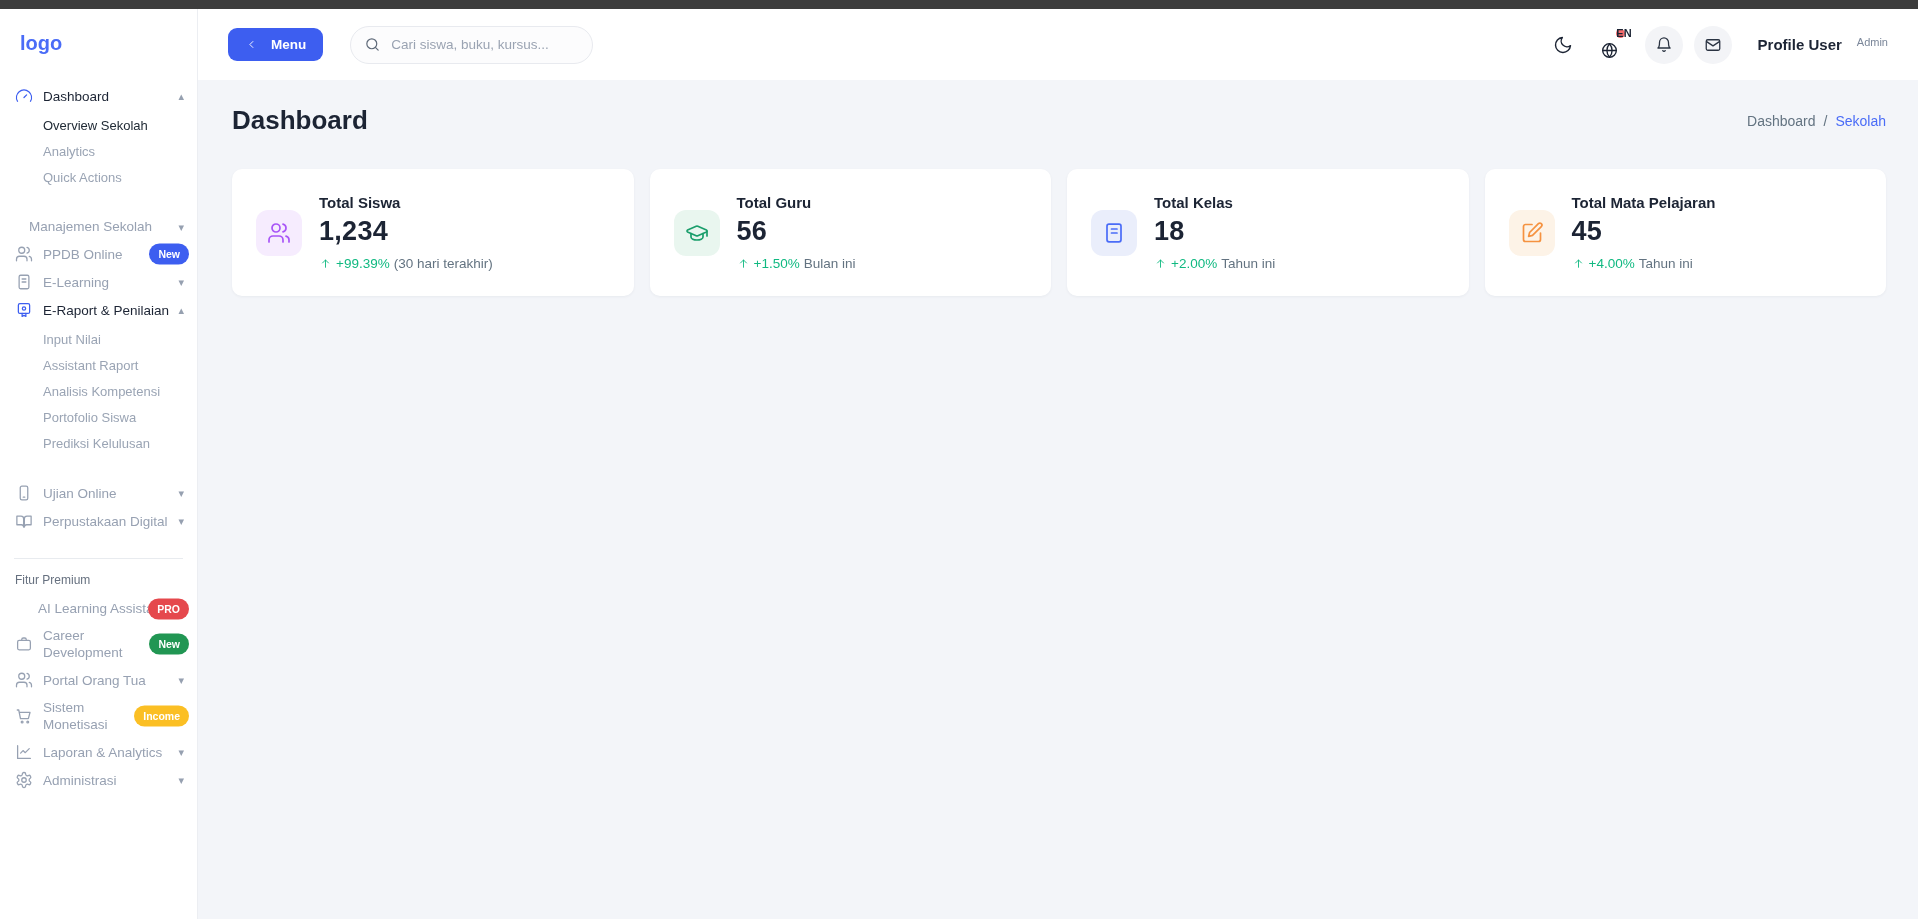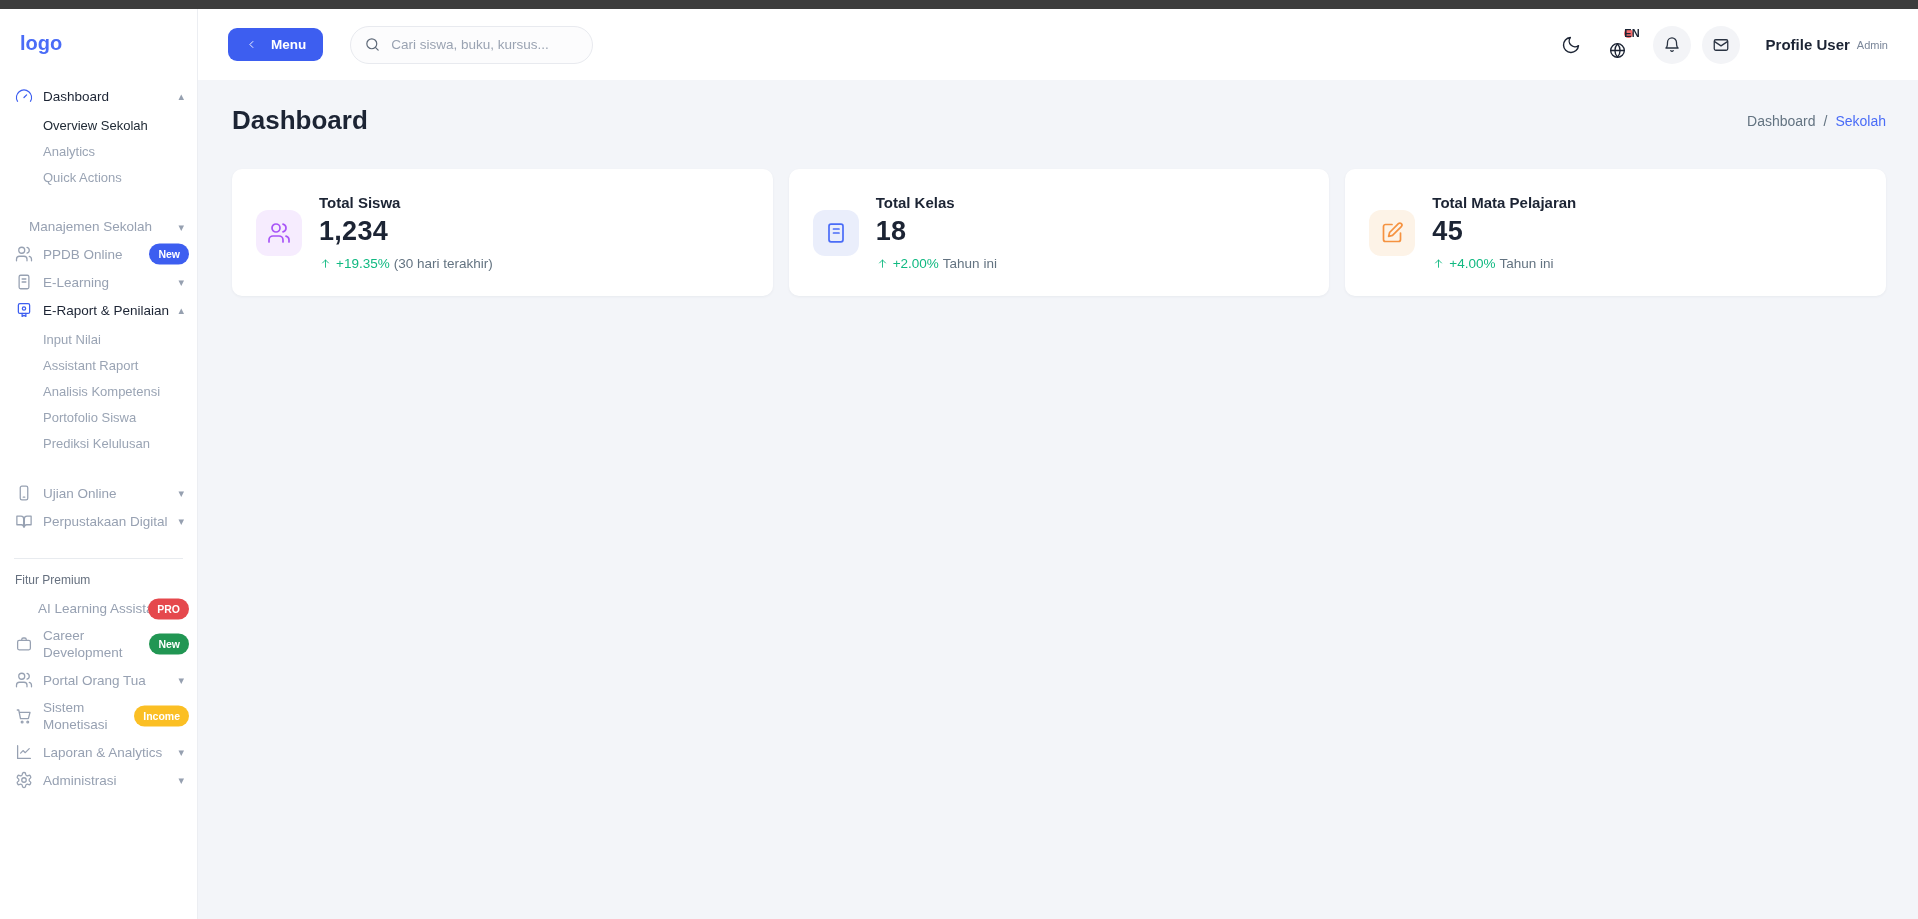--- a/index.html
+++ b/index.html
@@ -62,21 +62,21 @@
   .lang .globe { position:absolute; left:0; bottom:3px; color:#1c2434; }
   .lang .globe svg { width:19px; height:19px; }
   .lang-dot { position:absolute; top:2px; right:7px; width:9px; height:9px;
     border-radius:50%; background:#f66d6d; }
   .lang-code { position:absolute; top:0; right:0; font-size:11px; font-weight:700;
     color:#1c2434; }
   .icon-circle { width:38px; height:38px; border-radius:50%; background:#f3f4f7;
     display:flex; align-items:center; justify-content:center; color:#2a3342;
     margin-right:11px; cursor:pointer; }
   .icon-circle svg { width:18px; height:18px; }
-  .profile { margin-left:15px; display:flex; align-items:center; gap:7px; cursor:pointer; }
+  .profile { margin-left:15px; display:flex; align-items:flex-start; gap:15px; cursor:pointer; }
   .profile-name { font-size:15px; font-weight:600; color:#1c2434; }
   .profile-role { font-size:11px; color:#7a8699; }
 
   .content { flex:1; padding:25px 32px 0 34px; }
   .page-head { display:flex; align-items:center; justify-content:space-between; }
   .page-title { font-size:26px; font-weight:700; color:#1c2434; }
   .breadcrumb { font-size:14px; color:#637381; display:flex; gap:8px; }
   .crumb-current { color:#4a6cf7; cursor:pointer; }
   .crumb-root { cursor:pointer; }
 
@@ -347,22 +347,45 @@
             <span class="stat-body">
               <div class="stat-title">Total Siswa</div>
               <div class="stat-value">1,234</div>
               <div class="stat-trend">
                 <span class="trend-arrow">
                   <svg viewBox="0 0 24 24" fill="none" stroke="currentColor" stroke-width="1.7" stroke-linecap="round" stroke-linejoin="round">
                     <path d="M12 19V5.5"></path>
                     <path d="m6.5 11 5.5-5.5L17.5 11"></path>
                   </svg>
                 </span>
-                <span class="trend-pct">+19.35%</span>
+                <span class="trend-pct">+99.39%</span>
                 <span class="trend-period">(30 hari terakhir)</span>
+              </div>
+            </span>
+          </div>
+          <div class="card">
+            <span class="stat-icon" style="background:#e9f6ef;color:#1a9e6b">
+              <svg viewBox="0 0 24 24" fill="none" stroke="currentColor" stroke-width="1.7" stroke-linecap="round" stroke-linejoin="round">
+                <path d="M21.4 10.9a1 1 0 0 0 0-1.8L12.8 5.2a2 2 0 0 0-1.6 0L2.6 9.1a1 1 0 0 0 0 1.8l8.6 3.9a2 2 0 0 0 1.6 0z"></path>
+                <path d="M22 10v5"></path>
+                <path d="M6 12.5V16c0 1.7 2.7 3 6 3s6-1.3 6-3v-3.5"></path>
+              </svg>
+            </span>
+            <span class="stat-body">
+              <div class="stat-title">Total Guru</div>
+              <div class="stat-value">56</div>
+              <div class="stat-trend">
+                <span class="trend-arrow">
+                  <svg viewBox="0 0 24 24" fill="none" stroke="currentColor" stroke-width="1.7" stroke-linecap="round" stroke-linejoin="round">
+                    <path d="M12 19V5.5"></path>
+                    <path d="m6.5 11 5.5-5.5L17.5 11"></path>
+                  </svg>
+                </span>
+                <span class="trend-pct">+1.50%</span>
+                <span class="trend-period">Bulan ini</span>
               </div>
             </span>
           </div>
           <div class="card">
             <span class="stat-icon" style="background:#eaeefb;color:#4a6cf7">
               <svg viewBox="0 0 24 24" fill="none" stroke="currentColor" stroke-width="1.7" stroke-linecap="round" stroke-linejoin="round">
                 <rect x="5" y="3.2" width="14" height="17.6" rx="2"></rect>
                 <path d="M9.5 8h5.5"></path>
                 <path d="M9.5 12h5.5"></path>
               </svg>

